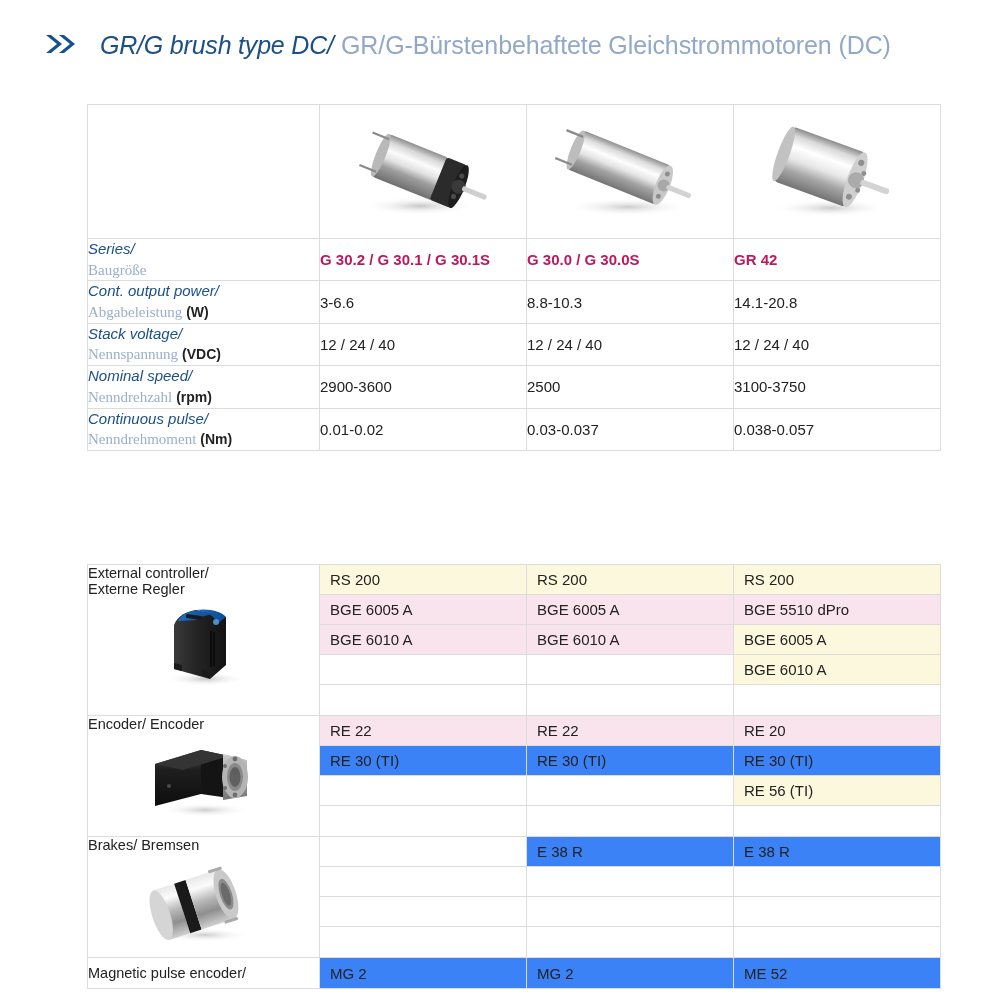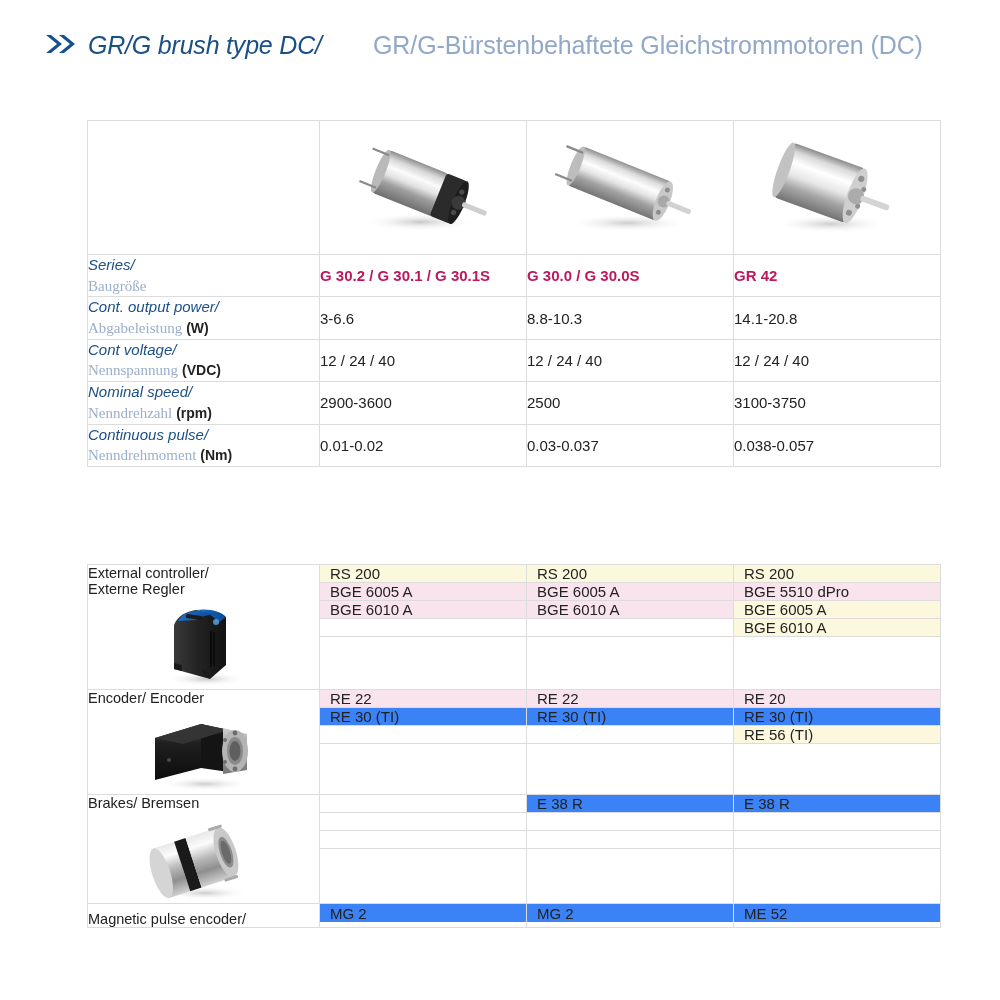--- a/index.html
+++ b/index.html
@@ -30,32 +30,32 @@
     position: relative;
     top: 2px;
     flex: 0 0 auto;
   }
   .title-en {
     font-size: 25px;
     font-style: italic;
     font-weight: normal;
     color: #1b4f87;
     letter-spacing: -0.2px;
+    margin-left: 12px;
   }
   .title-sep {
     font-size: 25px;
     font-style: italic;
     color: #1b4f87;
     padding-right: 7px;
   }
   .title-de {
     font-size: 25px;
     color: #92a8c8;
     letter-spacing: -0.1px;
-    margin-left: 44px;
   }
 
   
   .tbl {
     position: absolute;
     border-collapse: collapse;
     table-layout: fixed;
     left: 87px;
     width: 852px;
     font-size: 14.5px;
@@ -128,21 +128,21 @@
   .acc-label {
     padding: 9px 6px 6px 6px;
     vertical-align: top;
   }
   .acc-img {
     margin-top: 6px;
     text-align: center;
   }
   .acc-stack { padding: 0; }
   .acc-stack .sub {
-    height: 18px;
+    height: 30px;
     box-sizing: border-box;
     border-bottom: 1px solid #dcdcdc;
     padding: 0 10px;
     display: flex;
     align-items: center;
     font-size: 15px;
     color: #222;
   }
   .acc-stack .sub:last-child { border-bottom: none; }
   .sub.yellow { background: #fcf8dd; }
@@ -161,21 +161,21 @@
     <svg width="34" height="24" viewBox="0 0 34 24" class="motorsvg">
       <path d="M2,3 L13,12 L2,21 L7,21 L18,12 L7,3 Z" fill="#16508f"></path>
       <path d="M15,3 L26,12 L15,21 L20,21 L31,12 L20,3 Z" fill="#16508f"></path>
     </svg>
   </span>
   <span class="title-en">GR/G brush type DC</span>
     <span class="title-sep">/</span>
     <span class="title-de">GR/G-Bürstenbehaftete Gleichstrommotoren (DC)</span>
 </div>
 
-<table class="tbl" style="top:120px;">
+<table class="tbl" style="top:104px;">
   <colgroup>
     <col class="col-label">
       <col class="col-v">
       <col class="col-v">
       <col class="col-v">
   </colgroup>
   <tbody>
 
     <tr class="imgrow">
       <td></td>
@@ -289,21 +289,21 @@
         <span class="de">Abgabeleistung</span>
         <span class="unit">(W)</span>
       </td>
       <td class="val">3-6.6</td>
       <td class="val">8.8-10.3</td>
       <td class="val">14.1-20.8</td>
     </tr>
 
     <tr>
       <td class="lbl">
-        <span class="en">Cont voltage</span><span class="slash">/</span><br>
+        <span class="en">Stack voltage</span><span class="slash">/</span><br>
         <span class="de">Nennspannung</span>
         <span class="unit">(VDC)</span>
       </td>
       <td class="val">12 / 24 / 40</td>
       <td class="val">12 / 24 / 40</td>
       <td class="val">12 / 24 / 40</td>
     </tr>
 
     <tr>
       <td class="lbl">

